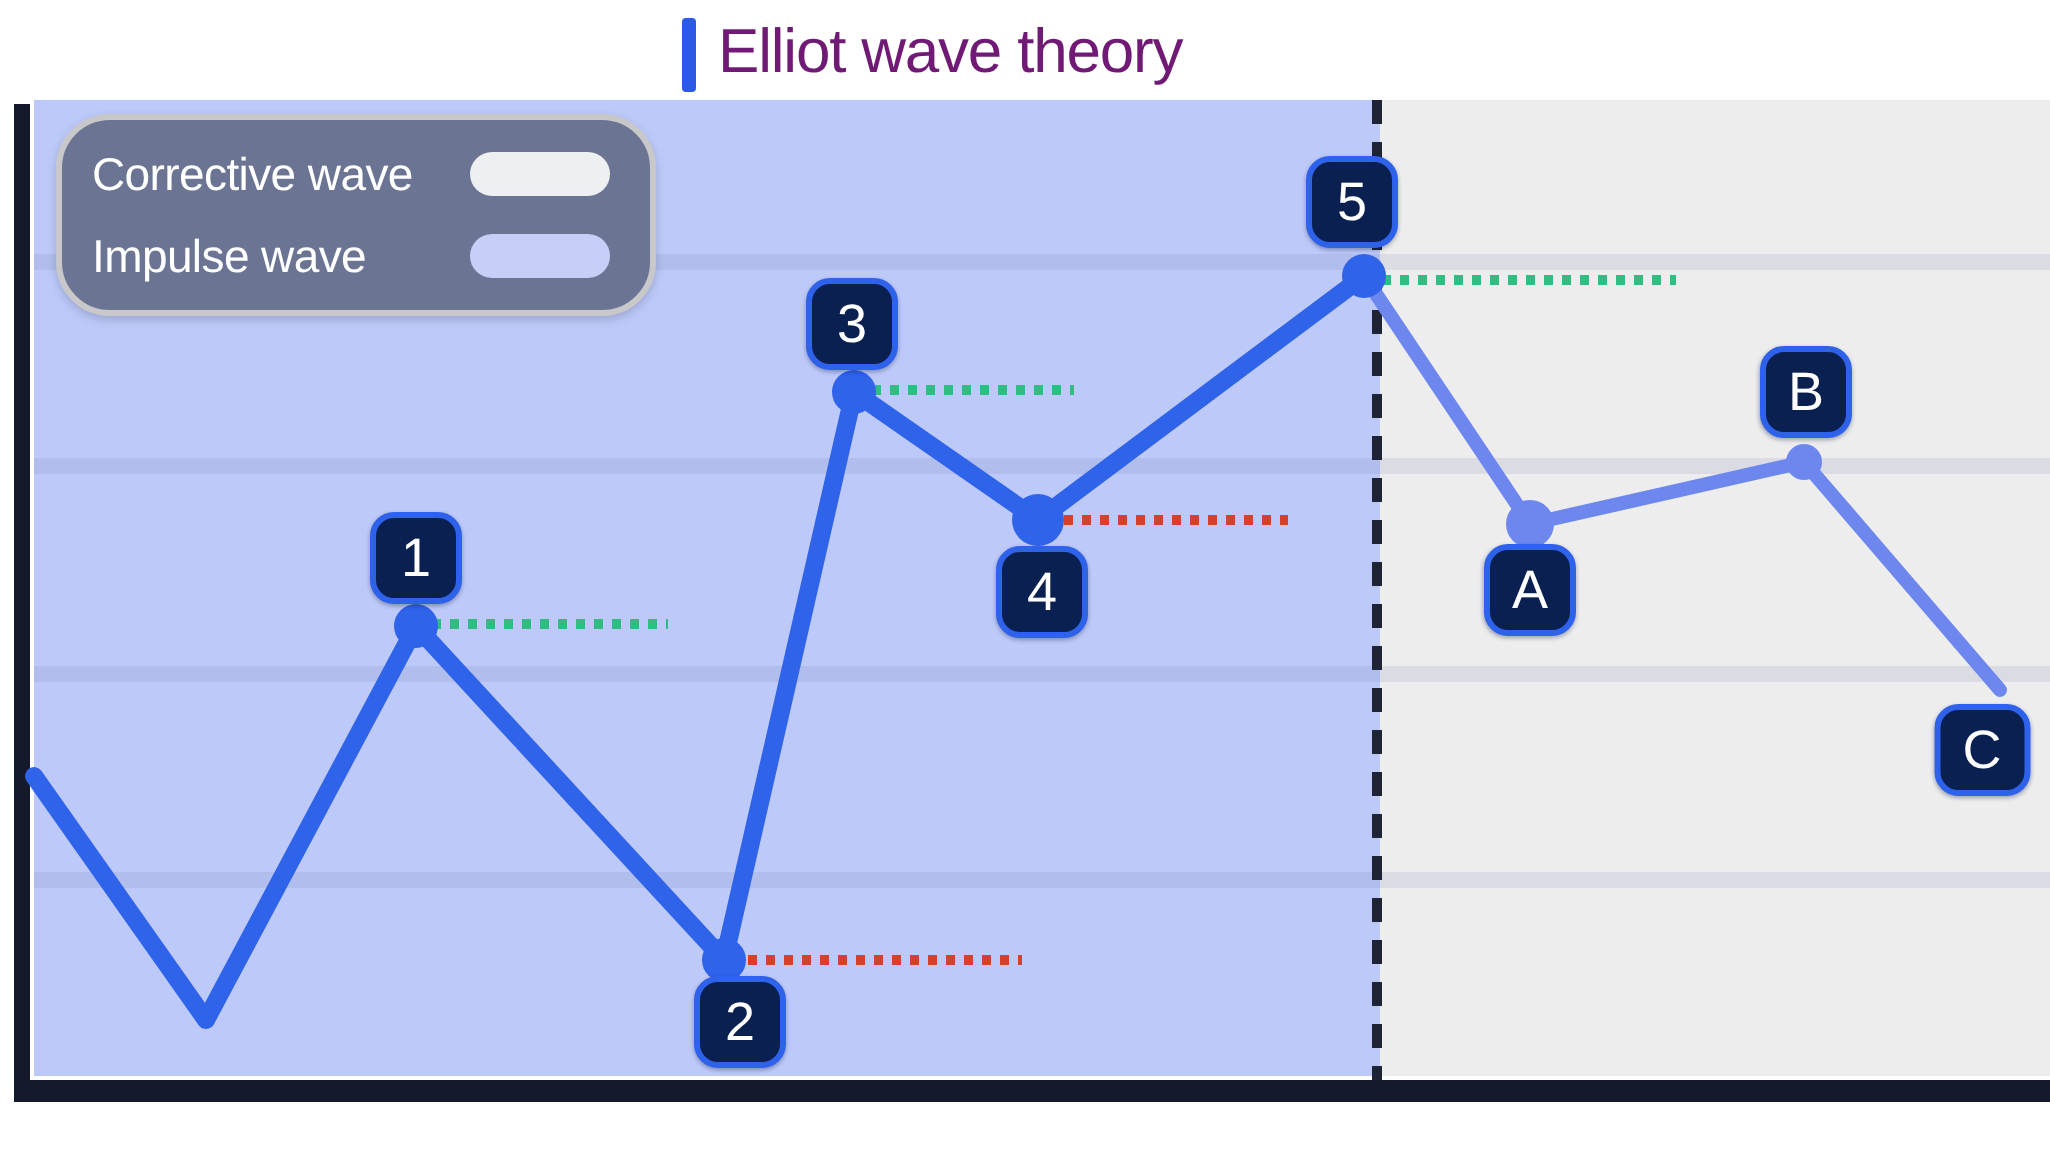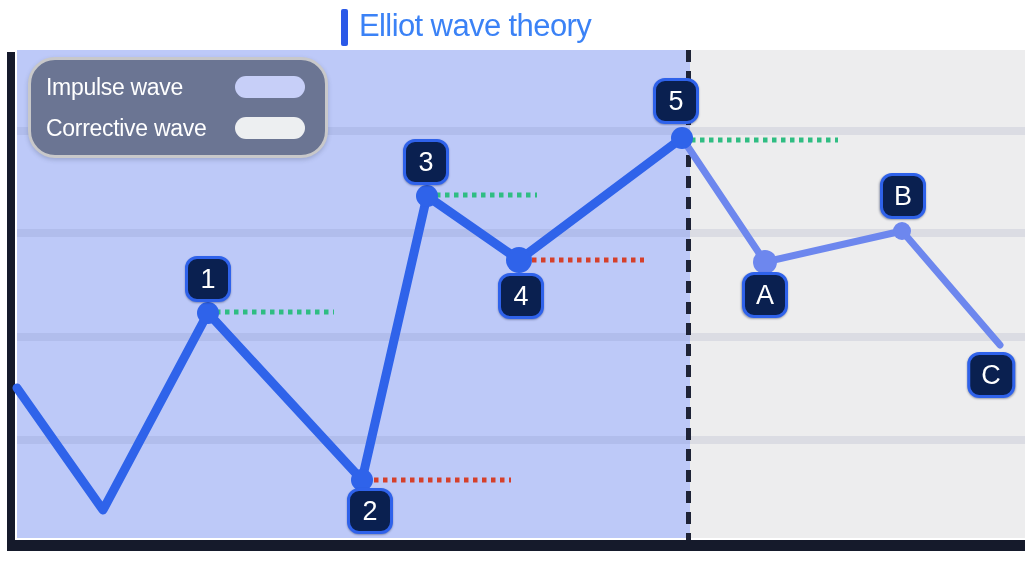--- a/index.html
+++ b/index.html
@@ -6,21 +6,21 @@
   body{
     width:1025px;height:585px;background:#ffffff;position:relative;overflow:hidden;
     font-family:"Liberation Sans", sans-serif;
   }
   .stage{position:absolute;inset:0;}
   
   .title-row{position:absolute;left:0;top:0;width:1025px;height:50px;}
   .title-bar{position:absolute;left:341px;top:9px;width:7px;height:37px;border-radius:2px;}
   .title-text{
     position:absolute;left:359px;top:8px;margin:0;font-size:31px;font-weight:400;
-    color:#3b82f6;letter-spacing:-0.6px;white-space:nowrap;
+    color:#701a75;letter-spacing:-0.6px;white-space:nowrap;
   }
   
   .chart-area{position:absolute;left:0;top:0;width:1025px;height:585px;}
   .axis-left{position:absolute;left:7px;top:52px;width:8px;height:499px;background:#151a2b;}
   .axis-bottom{position:absolute;left:7px;top:540px;width:1018px;height:11px;background:#151a2b;}
   .region{position:absolute;top:50px;height:488px;}
   .gridline{position:absolute;left:17px;width:1008px;height:8px;background:rgba(99,110,158,0.13);}
   .divider{
     position:absolute;top:50px;width:5px;height:490px;
     background:repeating-linear-gradient(180deg,#1e2336 0 12px,transparent 12px 21px);
@@ -85,26 +85,26 @@
         <circle cx="362" cy="480" r="11" fill="#2f63ea"></circle>
         <circle cx="427" cy="196" r="11" fill="#2f63ea"></circle>
         <circle cx="519" cy="260" r="13" fill="#2f63ea"></circle>
         <circle cx="682" cy="138" r="11" fill="#2f63ea"></circle>
         <circle cx="765" cy="262" r="12" fill="#6d87ee"></circle>
         <circle cx="902" cy="231" r="9" fill="#6d87ee"></circle>
       </svg>
     <div class="legend">
       <div id="legend-rows" style="display: flex; flex-direction: column; gap: 14px;">
           <div class="legend-row">
+            <span class="legend-label">Corrective wave</span>
+            <span class="legend-swatch" style="background: rgb(237, 239, 241);"></span>
+          </div>
+          <div class="legend-row">
             <span class="legend-label">Impulse wave</span>
             <span class="legend-swatch" style="background: rgb(199, 207, 248);"></span>
-          </div>
-          <div class="legend-row">
-            <span class="legend-label">Corrective wave</span>
-            <span class="legend-swatch" style="background: rgb(237, 239, 241);"></span>
           </div>
         </div>
     </div>
     <div id="badges-layer">
         <div class="badge" style="left: 208px; top: 279px; background: rgb(10, 32, 80); border-color: rgb(47, 98, 234); color: rgb(255, 255, 255);">1</div>
         <div class="badge" style="left: 370px; top: 511px; background: rgb(10, 32, 80); border-color: rgb(47, 98, 234); color: rgb(255, 255, 255);">2</div>
         <div class="badge" style="left: 426px; top: 162px; background: rgb(10, 32, 80); border-color: rgb(47, 98, 234); color: rgb(255, 255, 255);">3</div>
         <div class="badge" style="left: 521px; top: 296px; background: rgb(10, 32, 80); border-color: rgb(47, 98, 234); color: rgb(255, 255, 255);">4</div>
         <div class="badge" style="left: 676px; top: 101px; background: rgb(10, 32, 80); border-color: rgb(47, 98, 234); color: rgb(255, 255, 255);">5</div>
         <div class="badge" style="left: 765px; top: 295px; background: rgb(10, 32, 80); border-color: rgb(47, 98, 234); color: rgb(255, 255, 255);">A</div>

